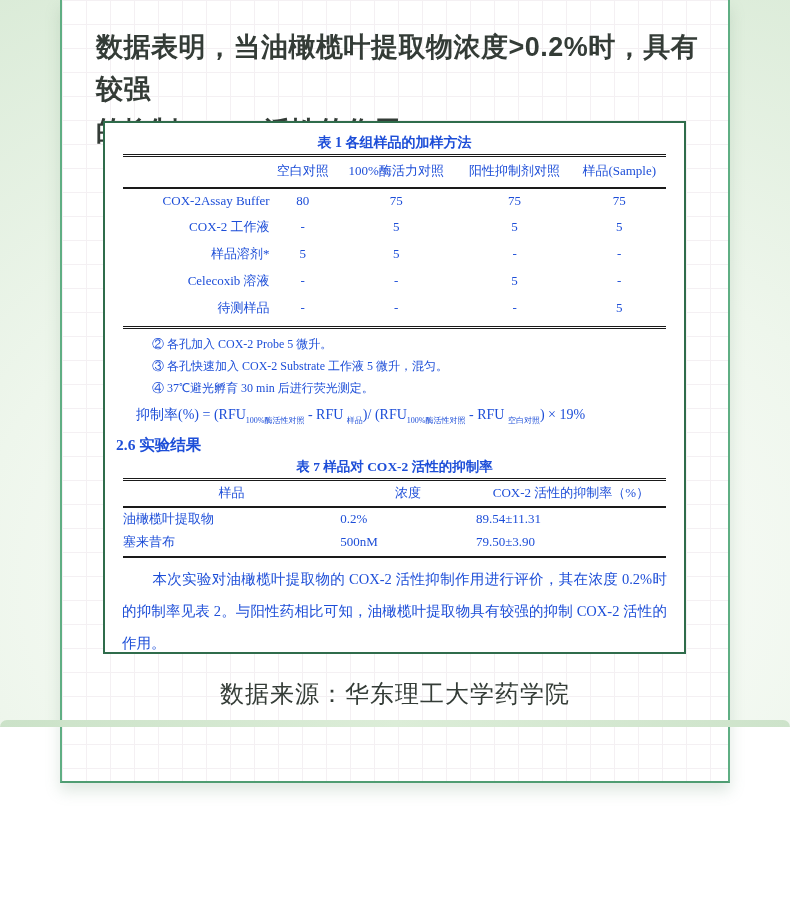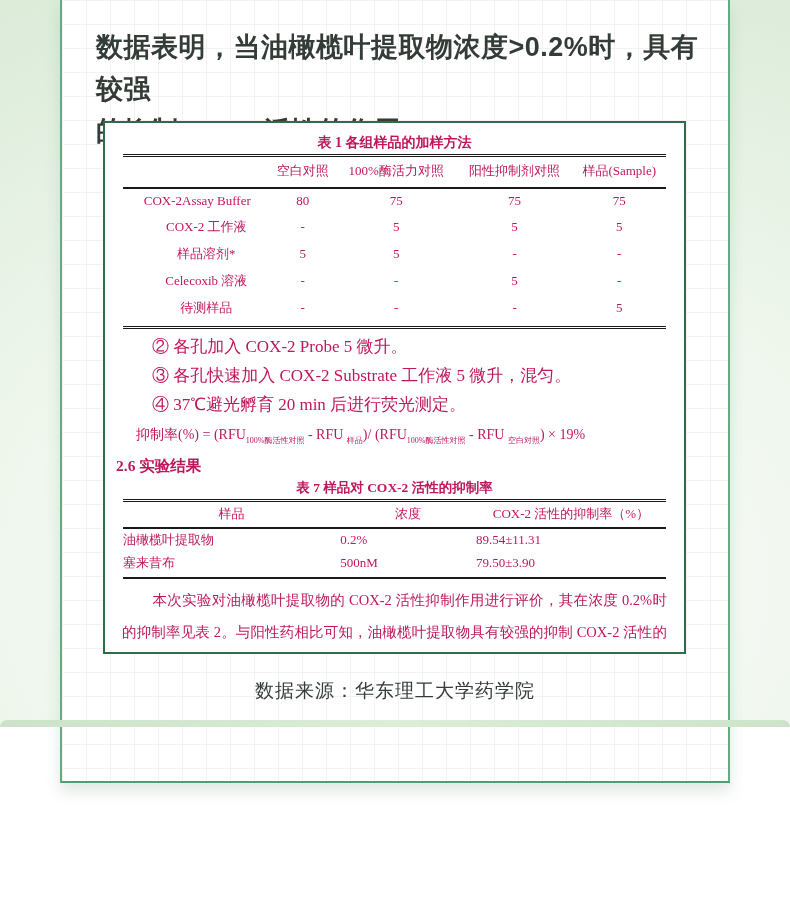--- a/index.html
+++ b/index.html
@@ -12,44 +12,44 @@
       linear-gradient(#f4f0f3 1px, transparent 1px),
       linear-gradient(90deg,#f4f0f3 1px, transparent 1px);
     background-size:24px 24px;background-color:#ffffff;
     border-left:2px solid #5fae83;border-right:2px solid #5fae83;border-bottom:2px solid #4f9d72;
     box-shadow:0 8px 14px rgba(110,150,120,.22);}
   .headline{position:absolute;left:34px;top:26px;width:606px;
     font-size:27px;font-weight:600;line-height:42px;letter-spacing:.5px;color:#343c37;}
   
   .doc{position:absolute;left:41px;top:121px;width:579px;height:529px;
     border:2px solid #2f6c4b;background:#ffffff;overflow:hidden;
-    font-family:"Liberation Serif",serif;color:#be185d;}
+    font-family:"Liberation Serif",serif;color:#1d4ed8;}
   .t-title{text-align:center;font-weight:bold;font-size:14px;margin:11px 0 2px;}
   table.sci{border-collapse:collapse;width:543px;margin:0 auto;font-size:13px;}
   table.t1{border-top:3px double #1a1a1a;}
   table.t1 thead th{font-weight:normal;text-align:center;padding:5px 0 7px;border-bottom:2px solid #1a1a1a;}
   table.t1 thead th.lbl{width:27%;}
   table.t1 td{text-align:center;padding:4px 0 5px;}
-  table.t1 td.lbl{text-align:center;padding-left:2px;}
+  table.t1 td.lbl{text-align:right;padding-left:2px;}
   table.t1 tr.indent td.lbl{padding-left:20px;}
   table.t1 tbody tr.last td{padding-bottom:9px;border-bottom:3px double #1a1a1a;}
-  .steps{margin:7px 0 7px 47px;font-size:17px;}
+  .steps{margin:7px 0 7px 47px;font-size:12px;}
   .steps p{margin:6px 0;line-height:1.35;}
   .formula{margin:9px 0 0 31px;font-size:14px;}
   .formula sub{font-size:8px;}
   .sec-h{font-weight:bold;font-size:15.5px;margin:10px 0 0 11px;}
   table.t2{border-top:3px double #1a1a1a;font-size:13px;margin-top:2px;}
   table.t2 thead th{font-weight:normal;text-align:center;padding:3px 0 4px;border-bottom:2px solid #1a1a1a;}
   table.t2 td{text-align:left;padding:2px 0 3px;}
   table.t2 col.c1{width:40%;} table.t2 col.c2{width:25%;} table.t2 col.c3{width:35%;}
   table.t2 tbody tr.last td{border-bottom:2.5px solid #1a1a1a;padding-bottom:5px;}
   .conclusion{margin:6px 17px 0 17px;font-size:14.5px;line-height:2.2;
     text-align:justify;text-indent:2.1em;}
   .source{position:absolute;left:0;top:678px;width:100%;text-align:center;
-    font-size:19px;font-weight:500;color:#343c37;letter-spacing:1px;}
+    font-size:24px;font-weight:500;color:#343c37;letter-spacing:1px;}
   .footer-card{position:absolute;left:0;bottom:0;width:790px;height:7px;
     background:linear-gradient(90deg,#cbe2c8,#dcedd8 50%,#cde3ca);
     border-radius:10px 10px 0 0;}
 </style>
 </head>
 <body>
 
 <div class="stage">
 
   <div class="panel">
@@ -108,21 +108,21 @@
             <td>-</td>
             <td>-</td>
             <td>5</td>
           </tr>
         </tbody>
       </table>
 
       <div class="steps">
         <p>② 各孔加入 COX-2 Probe 5 微升。</p>
         <p>③ 各孔快速加入 COX-2 Substrate 工作液 5 微升，混匀。</p>
-        <p>④ 37℃避光孵育 20 min 后进行荧光测定。</p>
+        <p>④ 37℃避光孵育 30 min 后进行荧光测定。</p>
       </div>
 
       <div class="formula">
         <span>抑制率(%) = (RFU</span><sub>100%酶活性对照</sub><span> - RFU </span><sub>样品</sub><span>)/ (RFU</span><sub>100%酶活性对照</sub><span> - RFU </span><sub>空白对照</sub><span>) × 19%</span>
       </div>
 
       <div class="sec-h">2.6 实验结果</div>
 
       <div class="t-title" style="margin-top:2px;font-size:13.5px;">表 7 样品对 COX-2 活性的抑制率</div>
 

